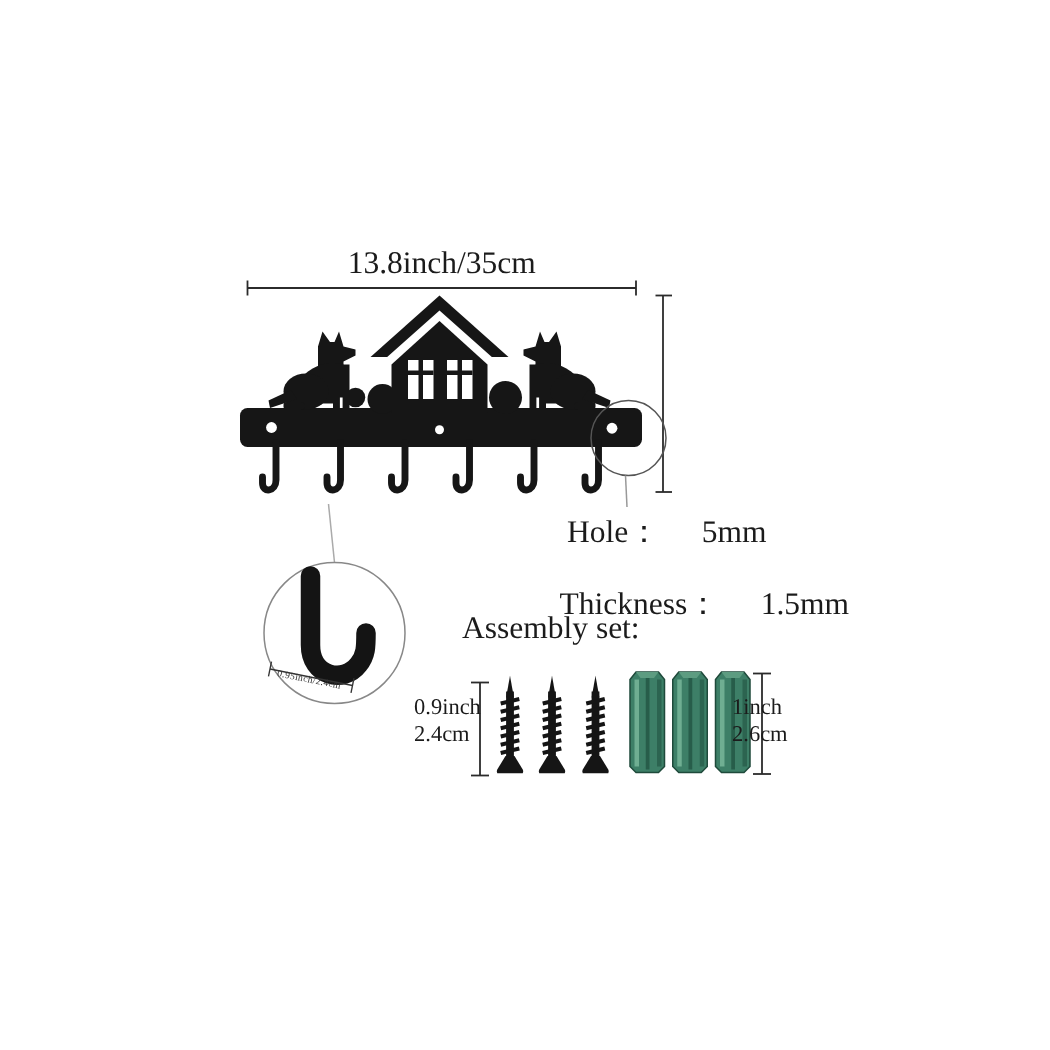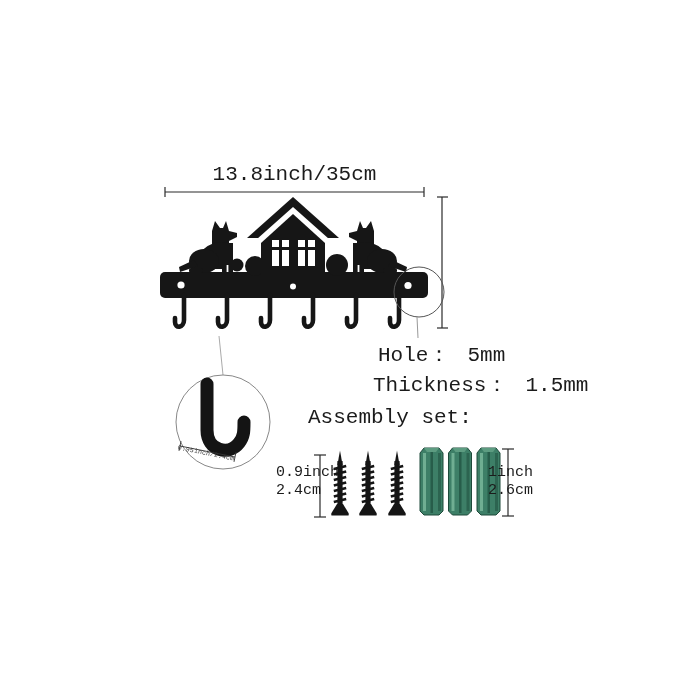--- a/index.html
+++ b/index.html
@@ -1,28 +1,28 @@
 <!DOCTYPE html>
 <html><head>
 <meta charset="utf-8">
 <style>
   html,body{margin:0;padding:0;background:#ffffff;}
   .canvas{
     position:relative;width:672px;height:700px;background:#ffffff;overflow:hidden;
-    font-family:Liberation Mono, monospace;color:#1b1b1b;
+    font-family:Liberation Serif, serif;color:#1b1b1b;
   }
   .abs{position:absolute;}
   svg{display:block;}
   .dim-label{font-size:21px;white-space:nowrap;}
   .lbl-width{left:165px;top:163px;width:259px;text-align:center;}
   .lbl-height{left:449px;top:264px;}
   .spec-row{font-size:21px;white-space:nowrap;}
   .spec-hole{left:378px;top:340px;}
-  .spec-thickness{left:373px;top:370px;text-align:center;}
-  .spec-value{margin-left:18px;}
+  .spec-thickness{left:373px;top:388px;text-align:center;}
+  .spec-value{margin-left:28px;}
   .assembly-title{left:308px;top:406px;font-size:21px;white-space:nowrap;}
   .small-dims{font-size:15px;line-height:17.5px;white-space:nowrap;}
   .screw-dims{left:276px;top:464px;}
   .anchor-dims{left:488px;top:464px;}
   .magnifier-label{
     left:169px;top:450px;width:74px;text-align:center;
     font-size:6.5px;letter-spacing:.2px;color:#333;
     transform:rotate(11.3deg);transform-origin:center;
   }
 </style>

